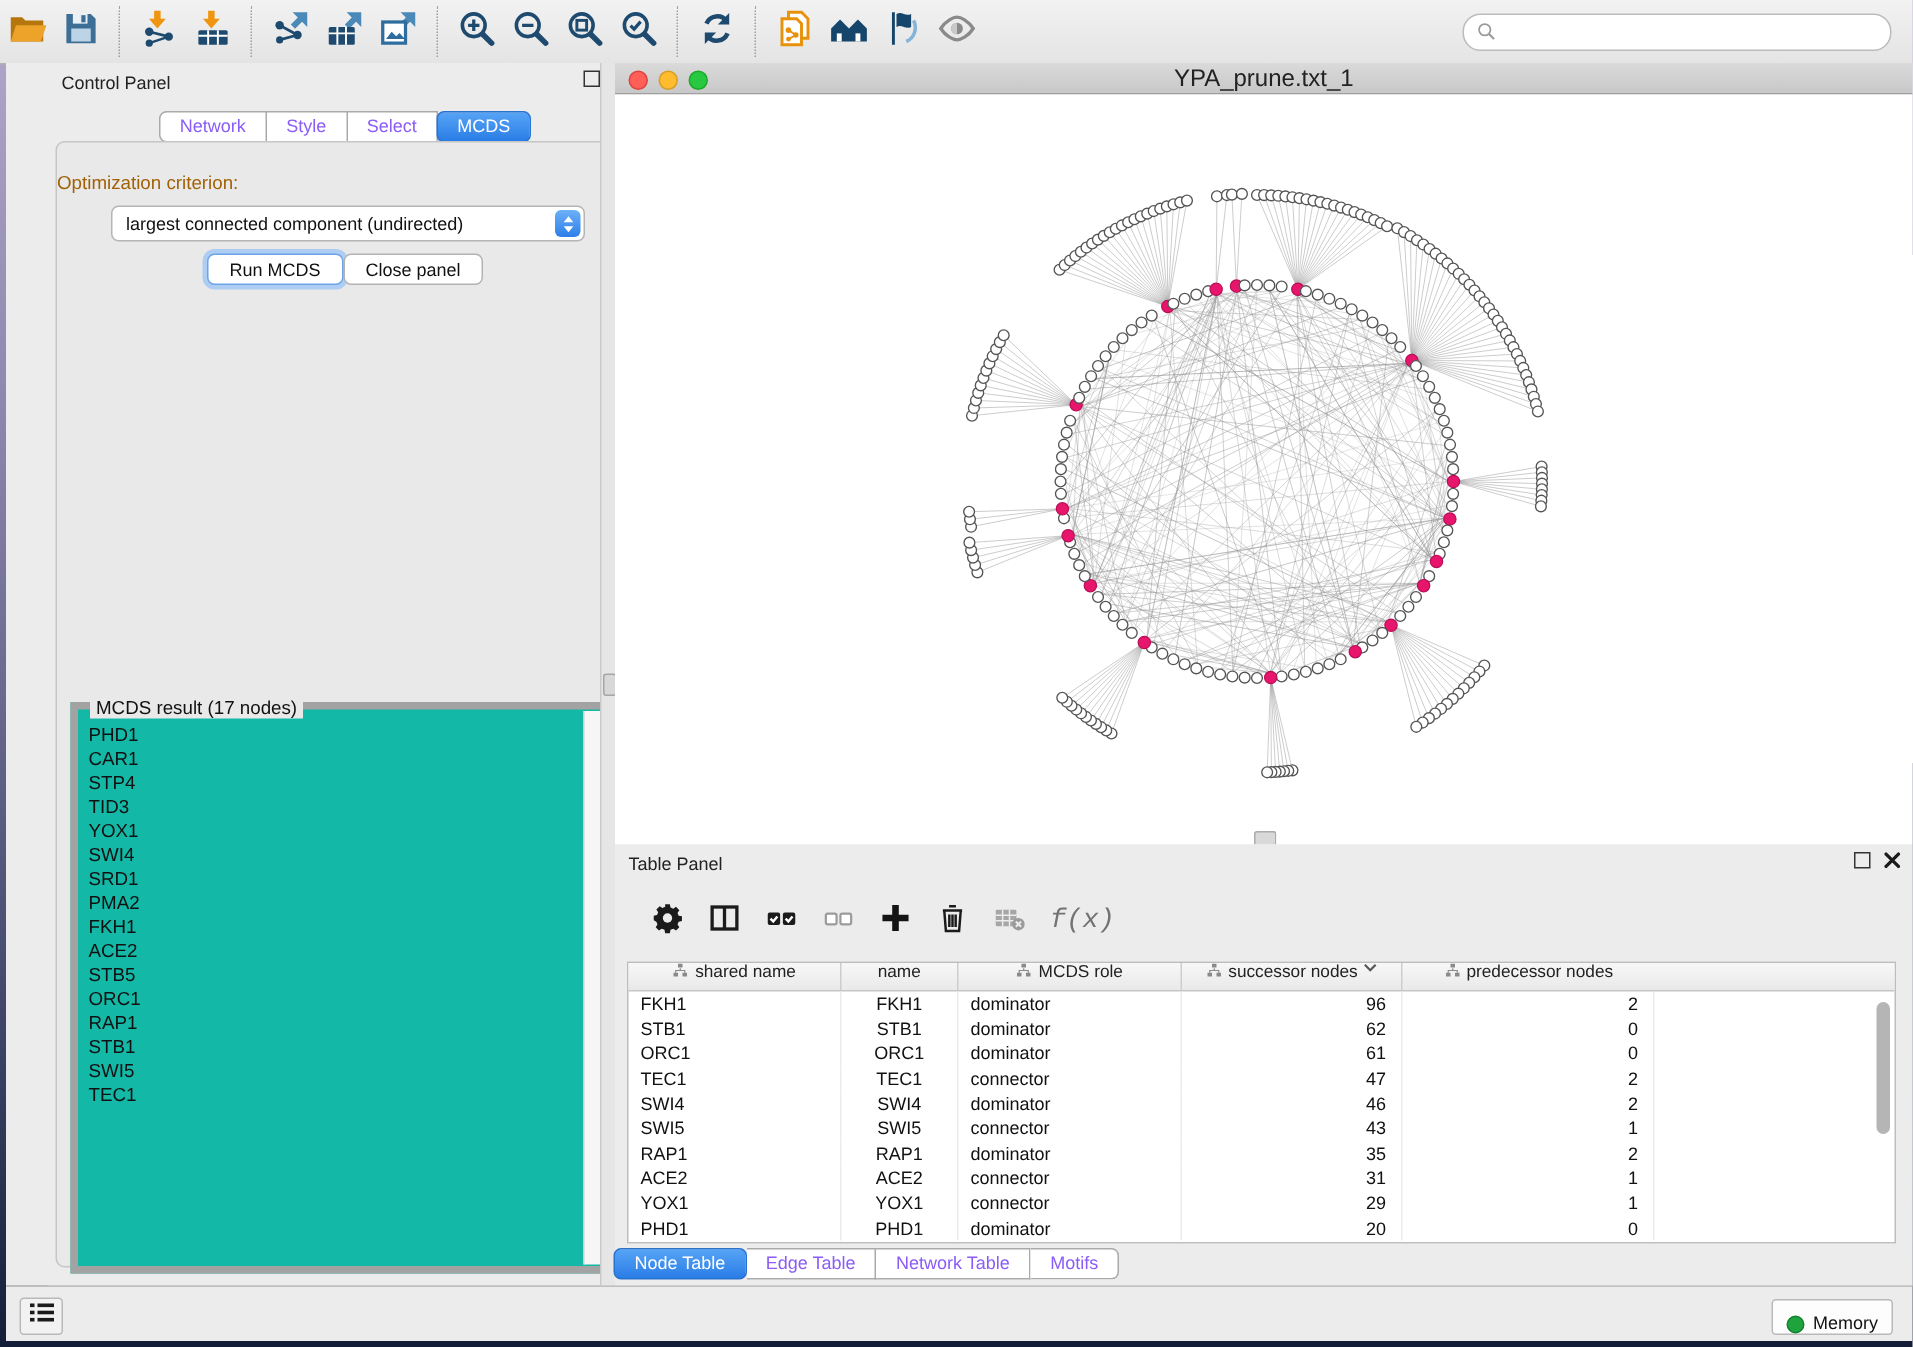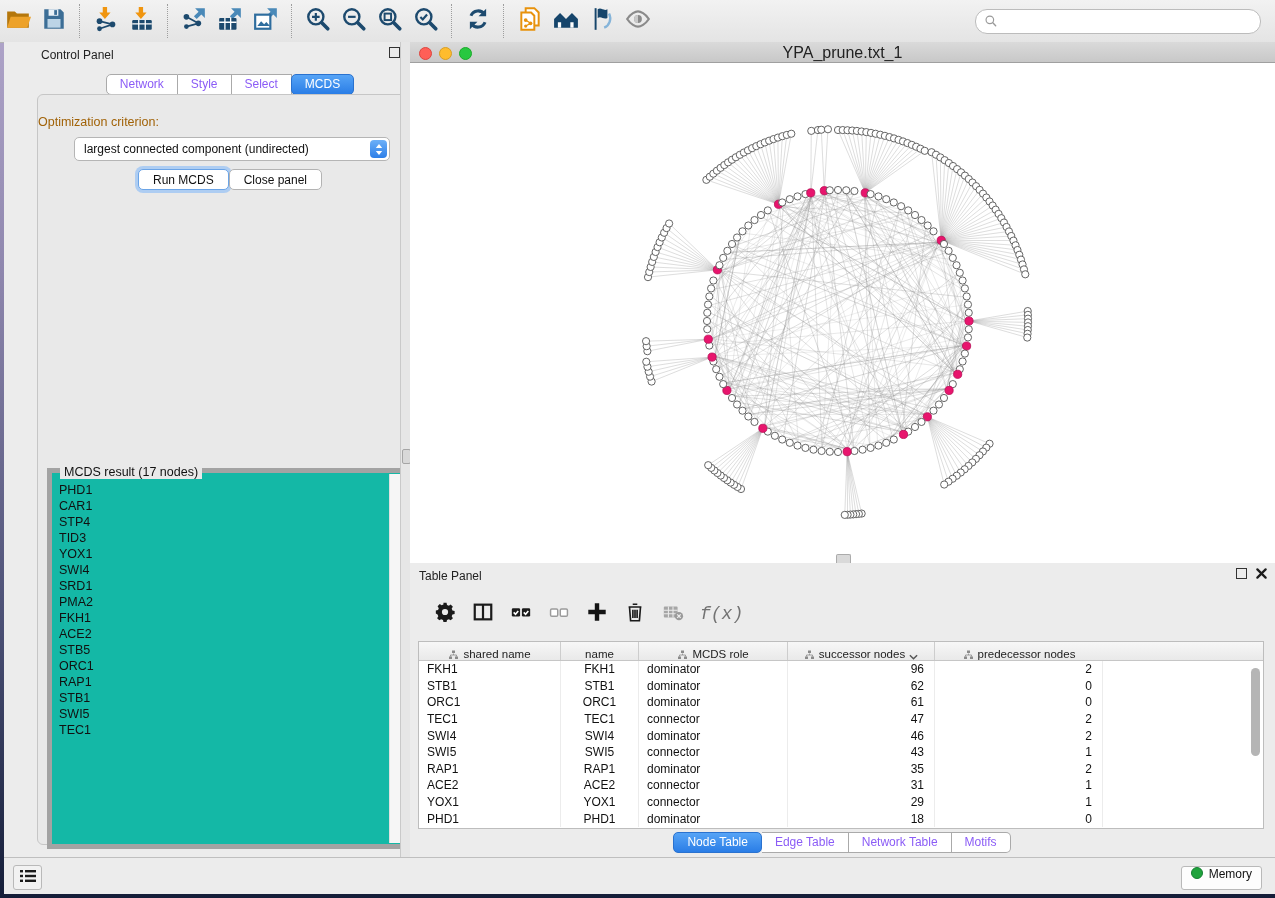--- a/index.html
+++ b/index.html
@@ -66,39 +66,39 @@
   #split-handle{position:absolute;left:426px;bottom:0px;width:13px;height:8px;background:#d9d9d9;border:1px solid #ababab;border-bottom:none;border-radius:2px 2px 0 0;}
   
   #table-panel{position:absolute;left:0;top:521px;width:865px;height:294px;background:#ececec;}
   #tp-toolbar{position:absolute;left:0px;right:0px;top:28px;height:46px;display:flex;align-items:center;padding-left:16px;gap:0;}
   .tp-btn{width:38px;height:30px;display:flex;align-items:center;justify-content:center;}
   .tp-btn svg{width:22px;height:22px;}
   .tp-fx{font-family:Liberation Mono, monospace;font-style:italic;font-size:18px;color:#737373;margin-left:8px;}
   #node-table{position:absolute;left:8px;top:78px;width:844px;height:186px;background:#fff;border:1px solid #bdbdbd;}
   .thead{display:grid;grid-template-columns:142px 78px 149px 147px 168px 1fr;height:18px;
     background:linear-gradient(#f7f7f7,#e9e9e9);border-bottom:1px solid #c6c6c6;}
-  .th{display:flex;align-items:flex-end;justify-content:center;gap:4px;font-size:11.5px;color:#222;
+  .th{display:flex;align-items:flex-start;justify-content:center;gap:4px;font-size:11.5px;color:#222;
     border-right:1px solid #cdcdcd;overflow:hidden;white-space:nowrap;}
   .th:last-child{border-right:none;}
   .th svg{flex:0 0 auto;}
   .tbody{position:absolute;left:0;right:0;top:19px;bottom:0;overflow:hidden;}
   .trow{display:grid;grid-template-columns:142px 78px 149px 147px 168px 1fr;height:16.6px;align-items:center;}
   .td{font-size:12px;color:#111;border-right:1px solid #ececec;height:100%;display:flex;align-items:center;overflow:hidden;}
   .td.l{padding-left:8px;}
   .td.c{justify-content:center;}
   .td.r{justify-content:flex-end;padding-right:10px;}
   .td:last-child{border-right:none;}
   #table-vscroll{position:absolute;right:3px;top:26px;width:9px;height:88px;background:#b5b5b5;border-radius:5px;}
-  #tp-tabs{position:absolute;left:0;right:0;top:269px;display:flex;justify-content:center;}
+  #tp-tabs{position:absolute;left:0;right:0;top:269px;display:flex;justify-content:flex-start;}
   
   #status-bar{left:4px;top:857px;width:1271px;height:36px;background:#ececec;border-top:1px solid #bfbfbf;}
   #list-btn{position:absolute;left:9px;top:7px;width:27px;height:23px;background:#f2f2f2;border:1px solid #b9b9b9;border-radius:3px;
     display:flex;align-items:center;justify-content:center;}
   #memory-btn{position:absolute;right:13px;top:8px;height:22px;background:#fdfdfd;border:1px solid #b9b9b9;border-radius:3px;
-    display:flex;align-items:flex-start;padding:0 9px;font-size:12px;color:#111;gap:6px;}
+    display:flex;align-items:flex-end;padding:0 9px;font-size:12px;color:#111;gap:6px;}
   #memory-dot{width:10px;height:10px;border-radius:50%;background:#1fa33c;border:1px solid #148031;}
 </style>
 </head>
 <body>
 
 <div id="main-toolbar" class="abs">
   <div class="tb-btn">
       <span><svg viewBox="0 0 24 24">
           <path fill="#b5770c" d="M2 5h7l2 2h11v13H2z"></path>
           <path fill="#eda22a" d="M2 20l3.2-10H24l-3.5 10z"></path>
@@ -1098,21 +1098,21 @@
               <div class="td c">YOX1</div>
               <div class="td l">connector</div>
               <div class="td r">29</div>
               <div class="td r">1</div>
               <div class="td"></div>
             </div>
             <div class="trow">
               <div class="td l">PHD1</div>
               <div class="td c">PHD1</div>
               <div class="td l">dominator</div>
-              <div class="td r">18</div>
+              <div class="td r">20</div>
               <div class="td r">0</div>
               <div class="td"></div>
             </div>
           </div>
         <div id="table-vscroll"></div>
       </div>
       <div id="tp-tabs">
           <div class="seg sel">Node Table</div>
           <div class="seg">Edge Table</div>
           <div class="seg">Network Table</div>

